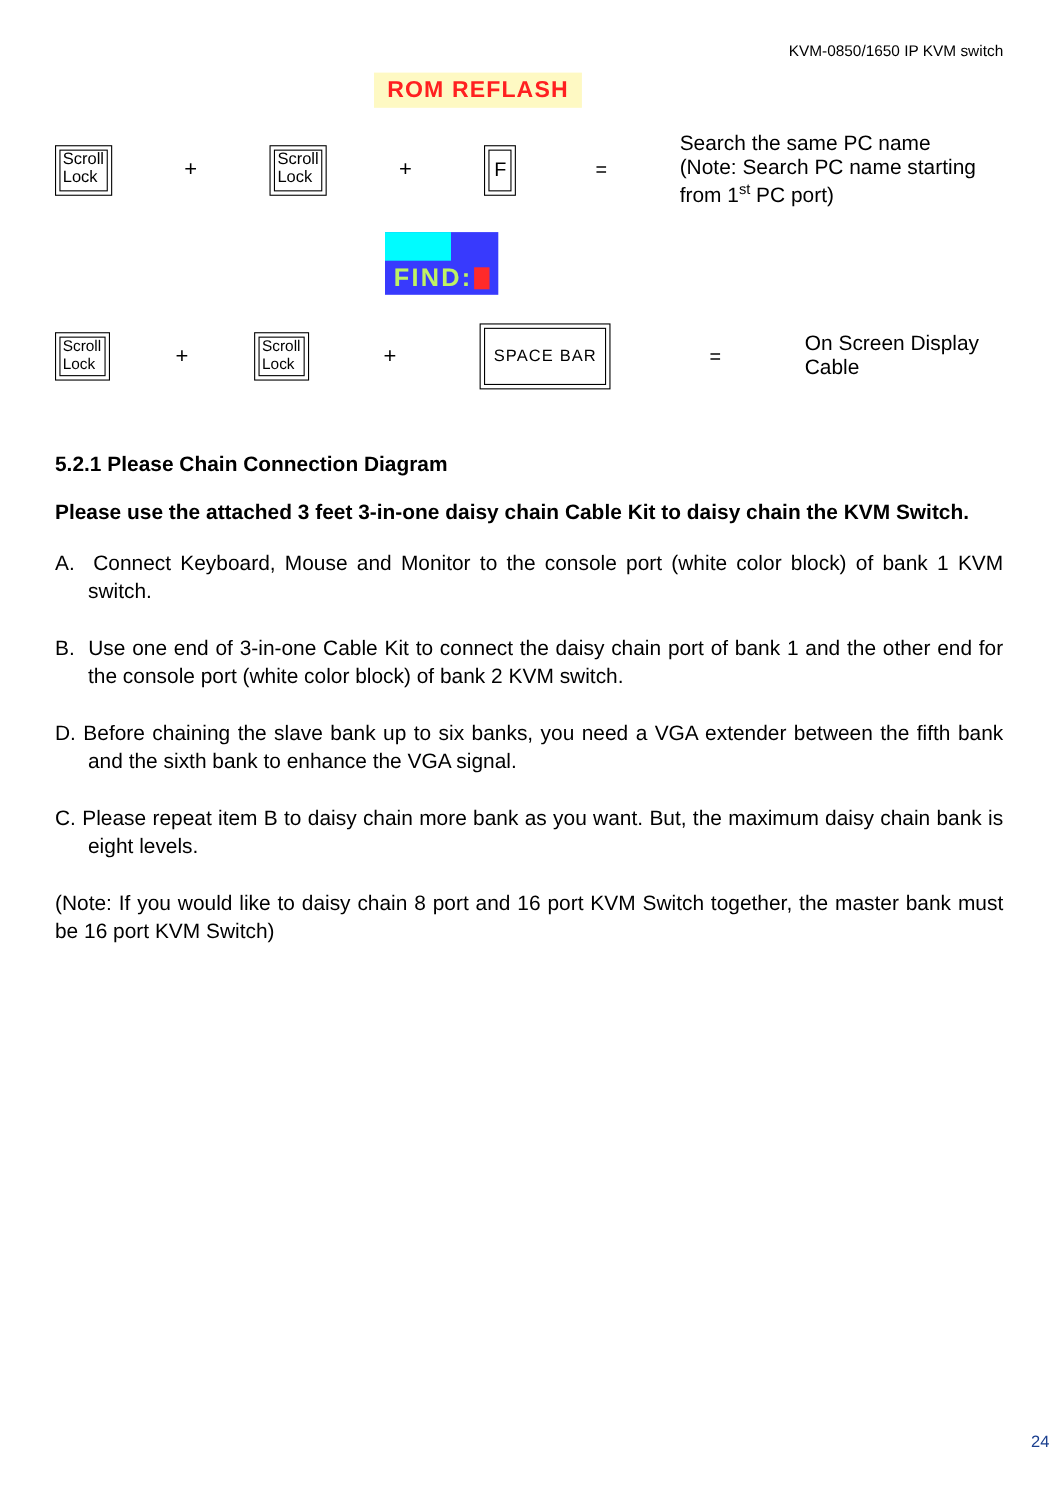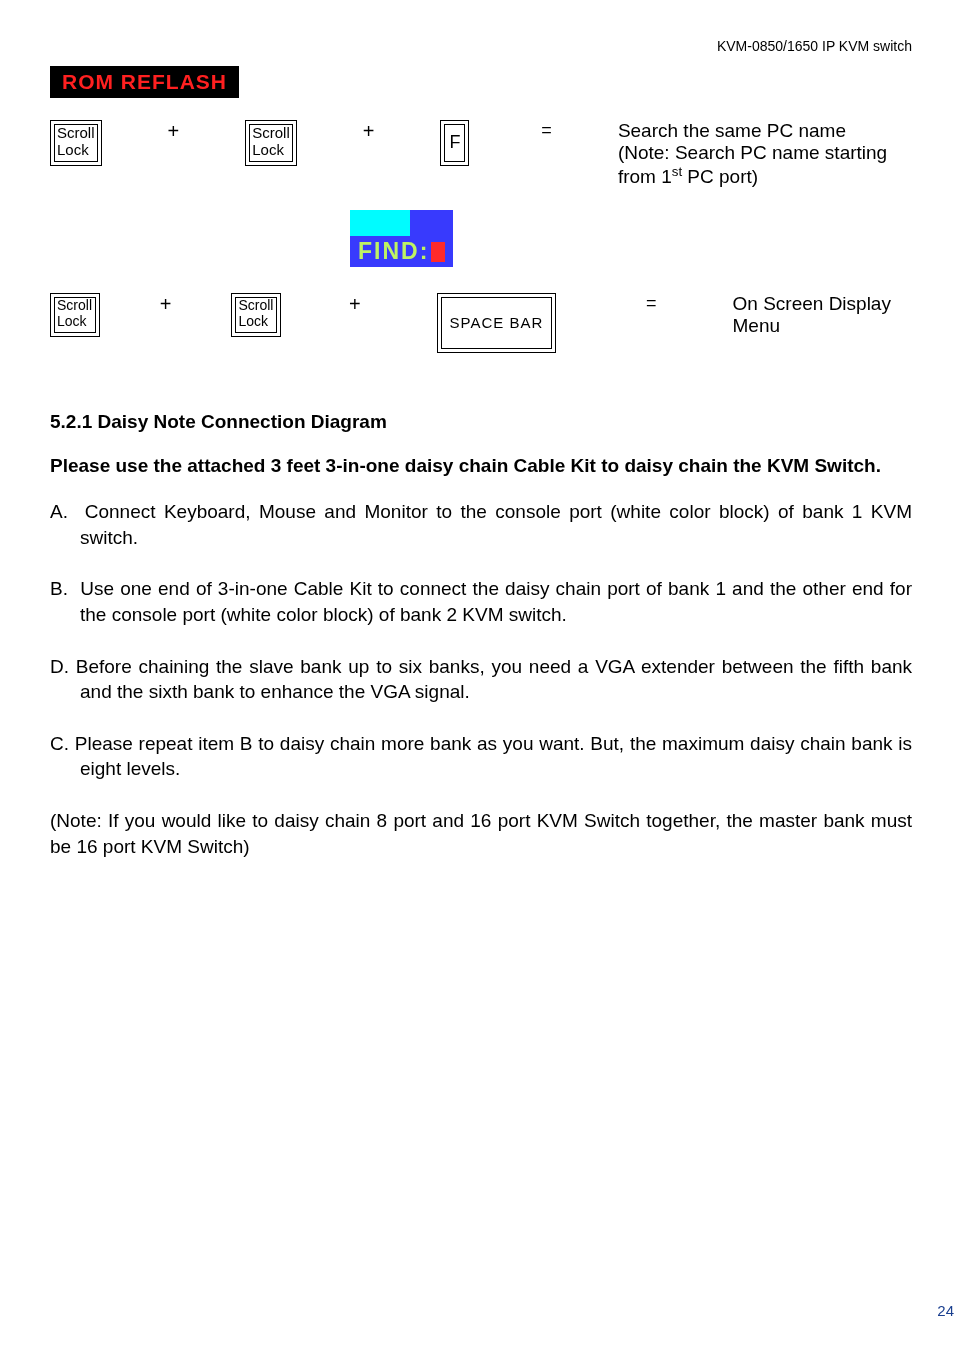--- a/index.html
+++ b/index.html
@@ -11,32 +11,34 @@
       color: #000;
       padding: 38px 42px 38px 50px;
       position: relative;
     }
     .header-right {
       text-align: right;
       font-size: 14px;
       margin-bottom: 10px;
     }
     .rom-reflash {
-      background: #000000;
+      background: #fef9c3;
       color: #ff2020;
       font-weight: bold;
       font-size: 21px;
       letter-spacing: 1px;
       padding: 4px 12px;
       display: inline-block;
+      margin-left: 290px;
       margin-top: 2px;
       margin-bottom: 18px;
     }
     .key-row {
       display: flex;
+      align-items: center;
       margin-top: 4px;
       margin-bottom: 0;
       gap: 48px;
     }
     .keycap {
       position: relative;
       display: inline-flex;
       align-items: center;
       justify-content: center;
       background: #fff;
@@ -188,25 +190,25 @@
     </div>
   <span class="plus">+</span>
   <div class="keycap sl">
       <span class="txt">Scroll Lock</span>
     </div>
   <span class="plus" style="margin:0 28px 0 20px;">+</span>
   <div class="keycap space">
       <span class="txt">SPACE   BAR</span>
     </div>
   <span class="eq" style="margin-left:42px;margin-right:28px;">=</span>
-  <div class="desc">On Screen Display Menu</div>
-</div>
-
-
-<div class="section-heading">5.2.1  Daisy Note Connection Diagram</div>
+  <div class="desc">On Screen Display Cable</div>
+</div>
+
+
+<div class="section-heading">5.2.1  Please Chain Connection Diagram</div>
 
 <div class="instruction">Please use the attached 3 feet 3-in-one daisy chain Cable Kit to daisy chain the KVM Switch.</div>
 
 <div class="list-items">
   <div class="li">A.&nbsp;&nbsp;<span>Connect Keyboard, Mouse and Monitor to the console port (white color block) of bank 1 KVM switch.</span></div>
   <div class="li">B.&nbsp;&nbsp;<span>Use one end of 3-in-one Cable Kit to connect the daisy chain port of bank 1 and the other end for the console port (white color block) of bank 2 KVM switch.</span></div>
   <div class="li">D.&nbsp;<span>Before chaining the slave bank up to six banks, you need a VGA extender between the fifth bank and the sixth bank to enhance the VGA signal.</span></div>
   <div class="li">C.&nbsp;<span>Please repeat item B to daisy chain more bank as you want. But, the maximum daisy chain bank is eight levels.</span></div>
 </div>
 

